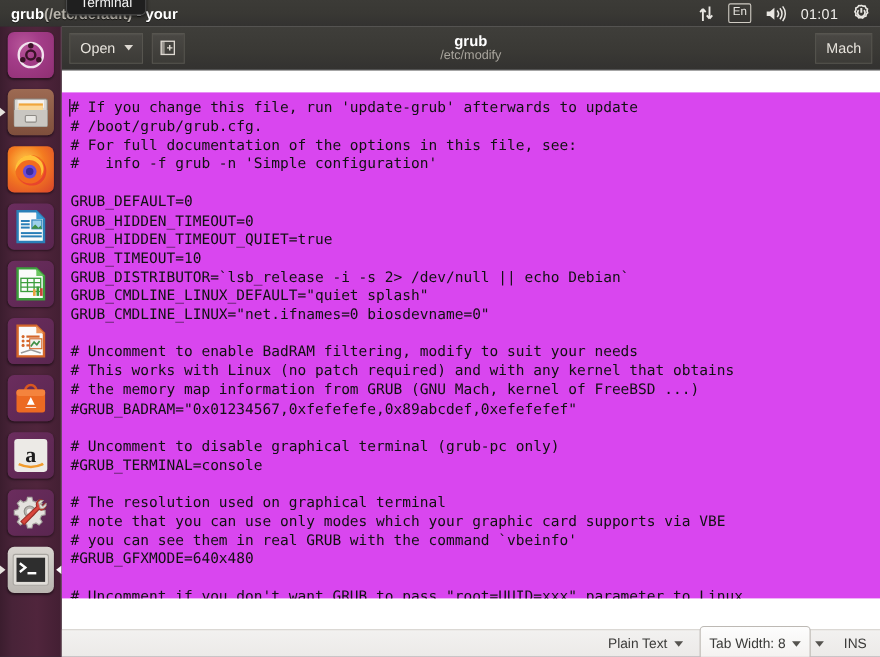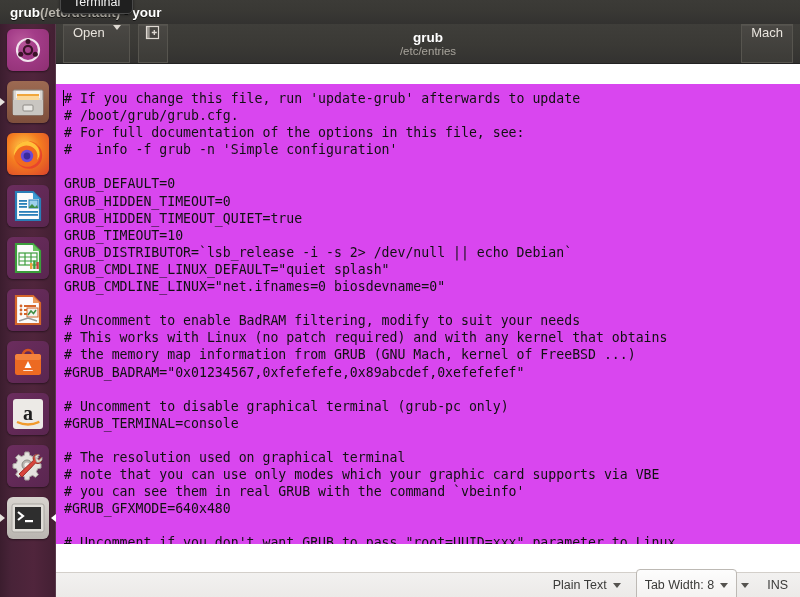--- a/index.html
+++ b/index.html
@@ -136,22 +136,22 @@
     display: flex; align-items: center;
     padding: 0 7px;
     position: relative;
     flex: 0 0 40px;
   }
   .hb-btn {
     background: linear-gradient(to bottom, #4a4844 0%, #3c3b37 100%);
     border: 1px solid #57554f;
     border-radius: 0;
     color: #e8e4dd;
-    height: 39px;
-    display: flex; 
+    height: 28px;
+    display: flex; align-items: center;
     padding: 0 9px;
     font-size: 13px;
     cursor: pointer;
     box-shadow: 0 1px 0 rgba(255,255,255,.05) inset;
   }
   #open-button { gap: 8px; padding-right: 8px; }
   .caret-down {
     width: 0; height: 0;
     border-left: 4.5px solid transparent;
     border-right: 4.5px solid transparent;
@@ -251,21 +251,21 @@
       <div class="hb-btn" id="new-doc-button">
         <svg width="15" height="15" viewBox="0 0 15 15">
           <rect x="1.5" y="1.5" width="12" height="12" fill="none" stroke="#ded9d2" stroke-width="1.2"></rect>
           <rect x="1.5" y="1.5" width="3.2" height="12" fill="#ded9d2" opacity="0.55"></rect>
           <path d="M9.3 5 v5 M6.8 7.5 h5" stroke="#ded9d2" stroke-width="1.3" fill="none"></path>
         </svg>
       </div>
 
       <div id="title-block">
         <div id="doc-title">grub</div>
-        <div id="doc-subtitle">/etc/entries</div>
+        <div id="doc-subtitle">/etc/modify</div>
       </div>
 
       <div class="hb-btn" id="save-button">
         <span>Mach</span>
       </div>
     </div>
 
     <div id="editor">
       <div id="code"># If you change this file, run 'update-grub' afterwards to update
 # /boot/grub/grub.cfg.
@@ -460,17 +460,42 @@
       </div>
       <span class="arrow-right"></span>
     </div>
   </div>
 
   <div id="top-panel">
     <div id="window-title">
       <span>grub</span><span class="dim">(/etc/default)</span><span> - </span><span>your</span>
     </div>
 
+    <div id="indicators">
+      <span class="ind">
+        <svg width="14" height="15" viewBox="0 0 14 15">
+          <path d="M4 14 L4 3 M4 3 L1.5 6 M4 3 L6.5 6" stroke="#e8e6e1" stroke-width="1.7" fill="none"></path>
+          <path d="M10 1 L10 12 M10 12 L7.5 9 M10 12 L12.5 9" stroke="#e8e6e1" stroke-width="1.7" fill="none"></path>
+        </svg>
+      </span>
+      <span id="kbd-indicator">En</span>
+      <span class="ind">
+        <svg width="19" height="15" viewBox="0 0 19 15">
+          <path d="M1 5.5 h3 L8 2 v11 L4 9.5 h-3 Z" fill="#e8e6e1"></path>
+          <path d="M10.5 4.5 a4.5 4.5 0 0 1 0 6" stroke="#e8e6e1" stroke-width="1.4" fill="none"></path>
+          <path d="M13 2.5 a7.5 7.5 0 0 1 0 10" stroke="#e8e6e1" stroke-width="1.4" fill="none"></path>
+          <path d="M15.5 .8 a10.5 10.5 0 0 1 0 13.4" stroke="#e8e6e1" stroke-width="1.4" fill="none"></path>
+        </svg>
+      </span>
+      <span id="clock">01:01</span>
+      <span class="ind">
+        <svg width="16" height="16" viewBox="0 0 16 16">
+          <path d="M8 .7 l1.6 .9 1.8-.1 .7 1.7 1.5 1 -.4 1.8 .6 1.7 -1.3 1.2 -.3 1.8 -1.8 .4 -1.2 1.3 -1.7-.6 -1.8 .4 -1-1.5 -1.7-.7 .1-1.8 -.9-1.6 .9-1.6 -.1-1.8 1.7-.7 1-1.5 1.8 .1 Z" fill="none" stroke="#e8e6e1" stroke-width="1.5"></path>
+          <path d="M8 3.3 v4.2" stroke="#e8e6e1" stroke-width="1.8"></path>
+          <path d="M5.6 5.2 a3.4 3.4 0 1 0 4.8 0" stroke="#e8e6e1" stroke-width="1.6" fill="none"></path>
+        </svg>
+      </span>
+    </div>
   </div>
 
   <div id="tooltip">Terminal</div>
 
 </div>
 
 </body></html>

